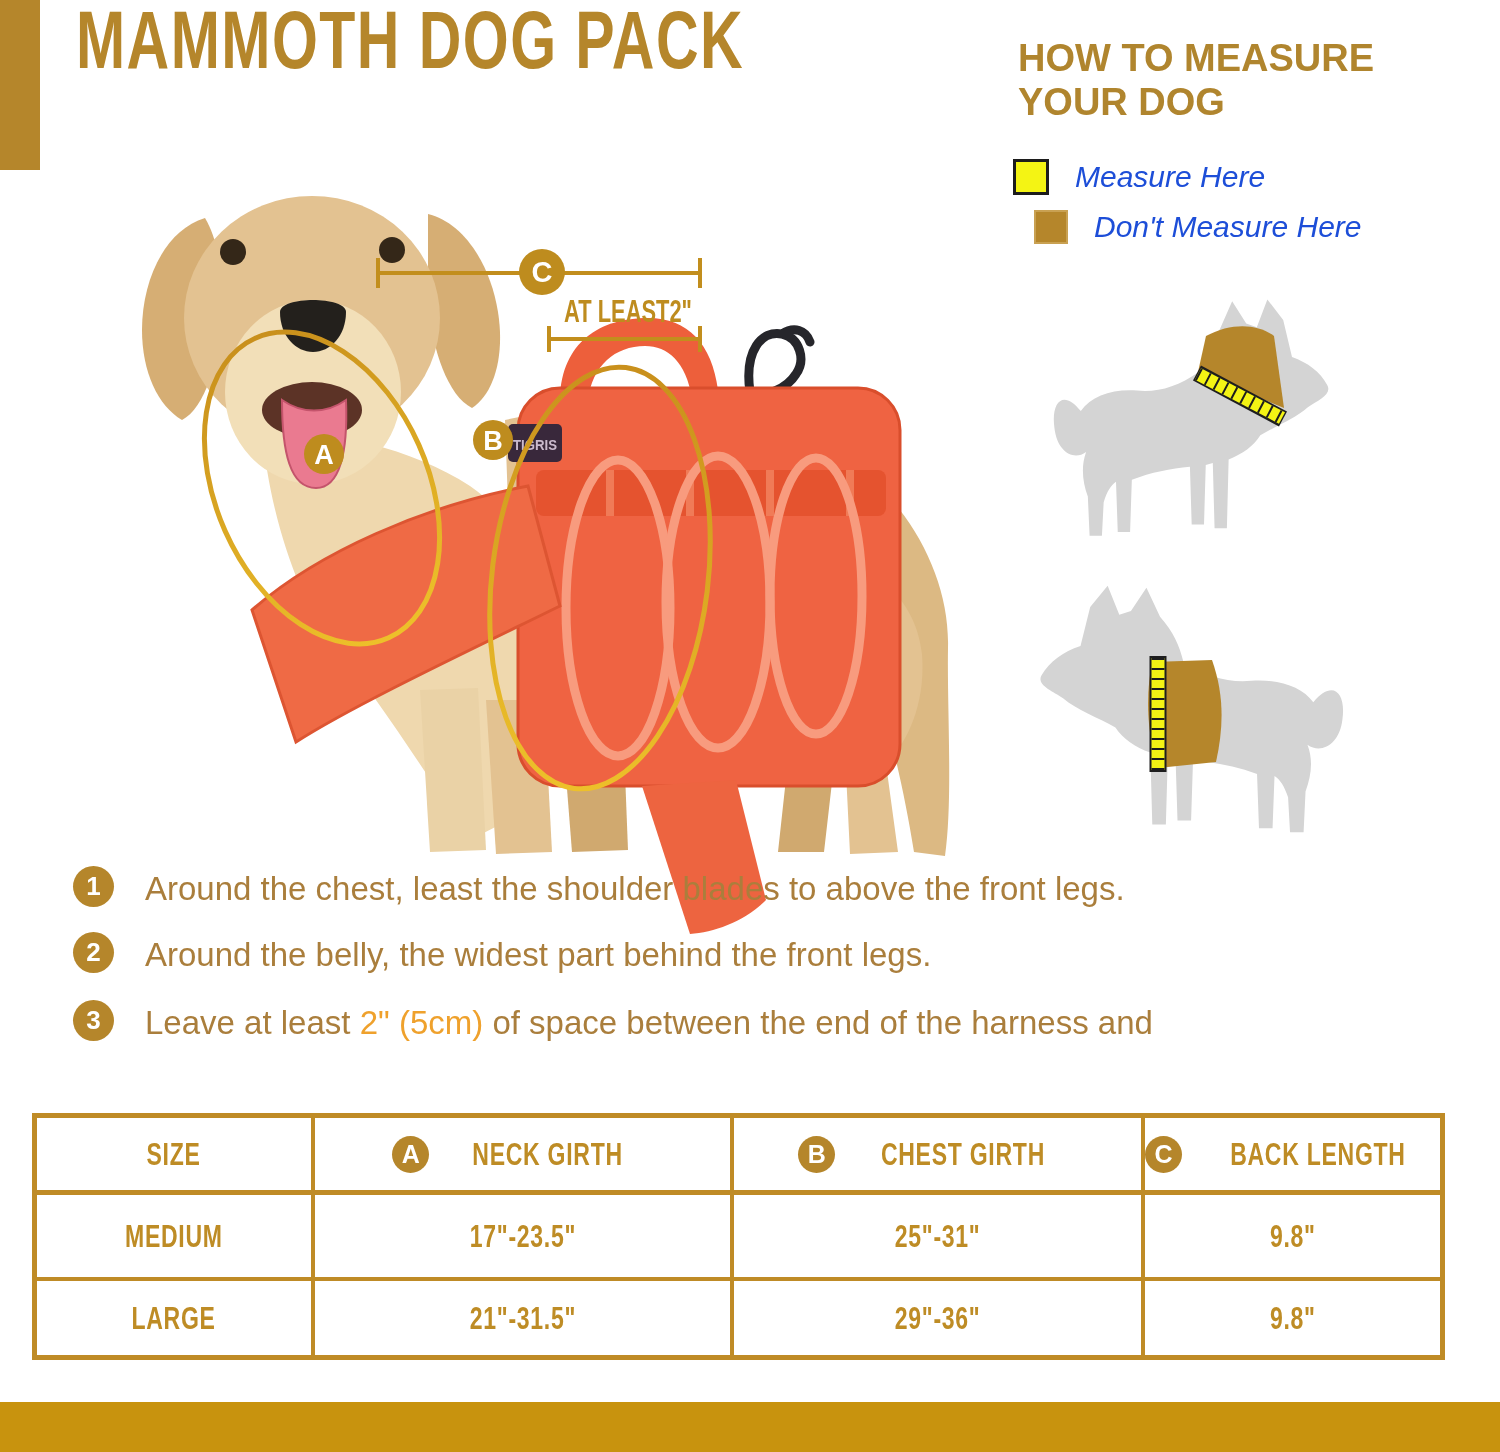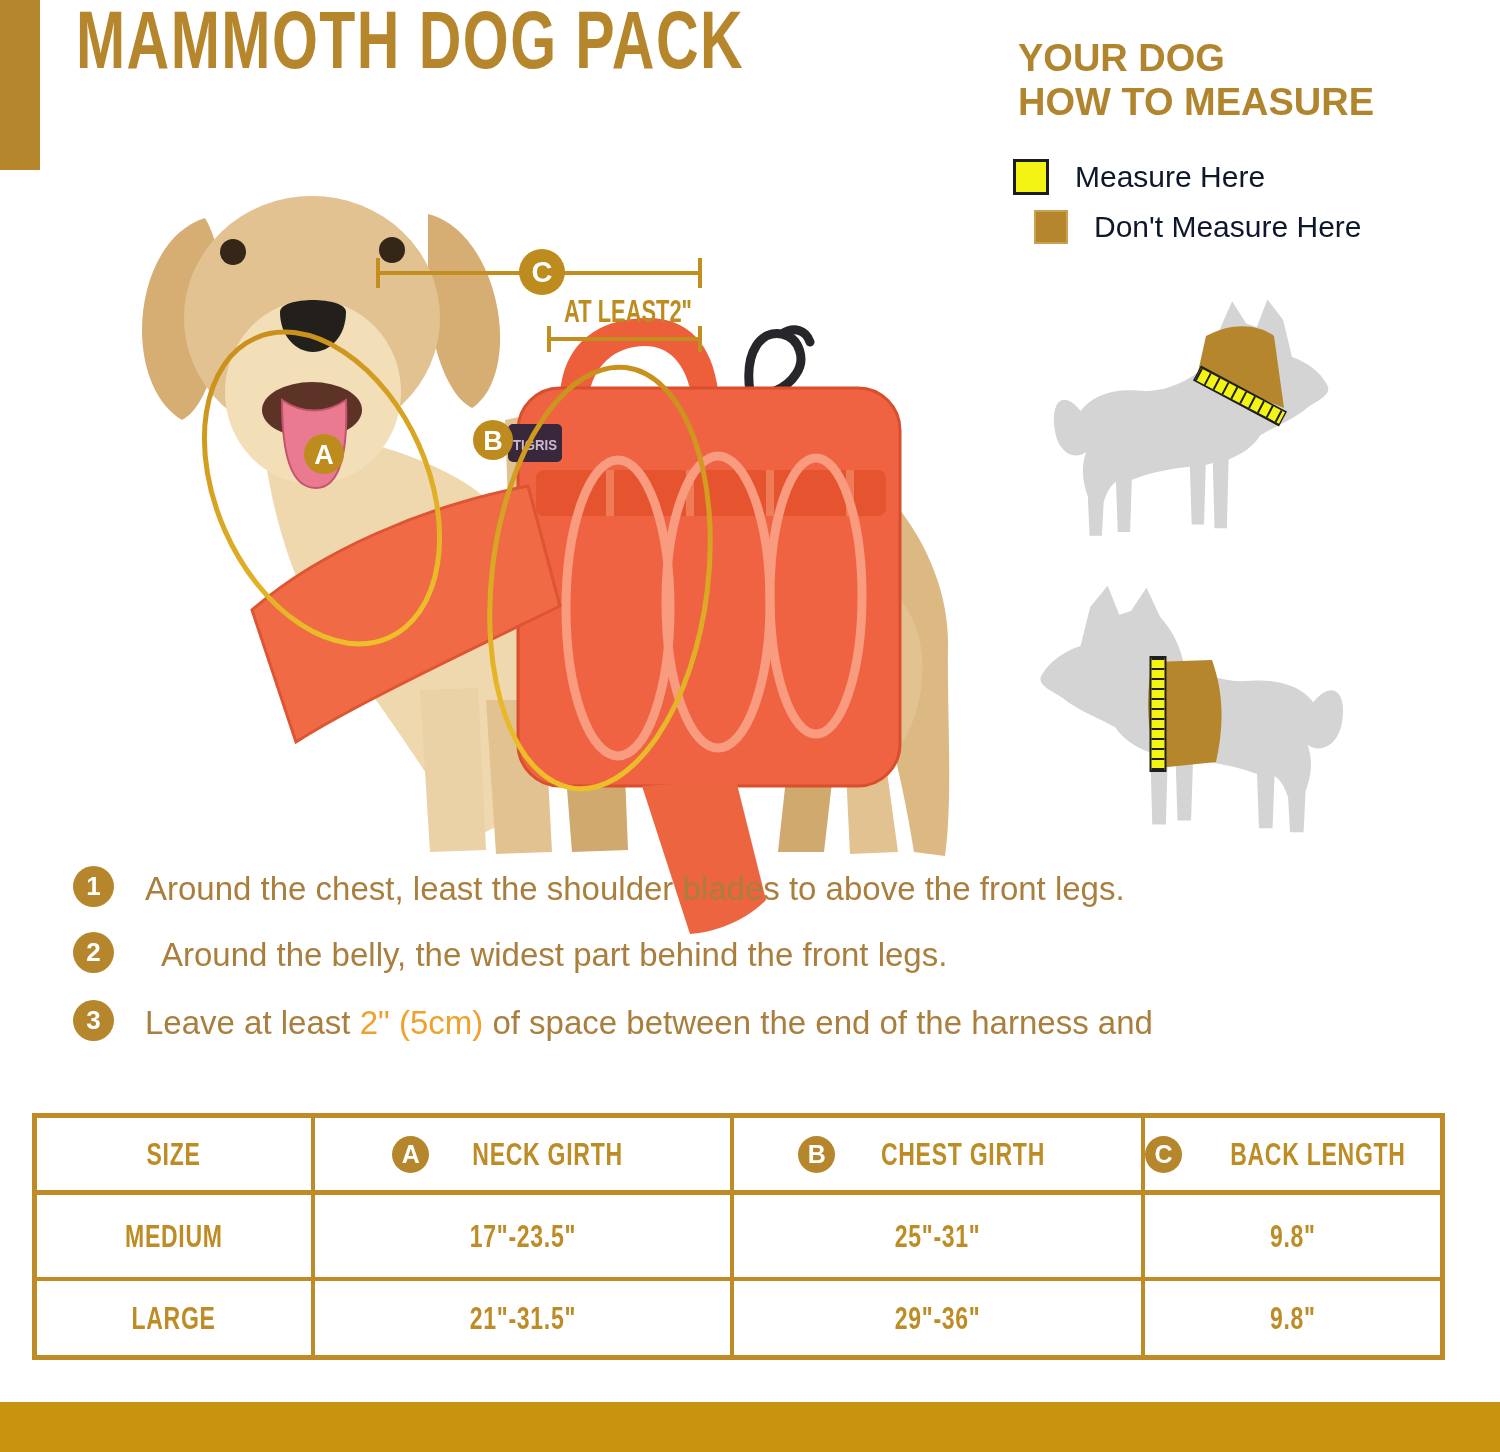--- a/index.html
+++ b/index.html
@@ -15,21 +15,21 @@
   .accent-bar{left:0;top:0;width:40px;height:170px;background:#B5862B;}
   .main-title{left:76px;top:-6px;color:#B5862B;font-weight:bold;font-size:82px;line-height:92px;letter-spacing:2px;}
   .howto-title{left:1018px;top:36px;color:#B0852E;font-weight:bold;font-size:38px;line-height:44px;}
 
   .legend-row{left:1013px;height:34px;display:flex;align-items:center;gap:26px;}
   .legend-row.r1{top:160px;}
   .legend-row.r2{top:210px;padding-left:21px;}
   .swatch{width:30px;height:30px;flex:0 0 auto;}
   .swatch.yellow{background:#F4F414;border:3px solid #1c1c1c;}
   .swatch.gold{background:#B5862B;border:2px solid #C9A152;}
-  .legend-label{color:#0f172a;font-size:30px;white-space:nowrap;}
+  .legend-label{color:#1d4ed8;font-size:30px;white-space:nowrap;font-style:italic;}
 
   
   .instr{color:#AA7E3C;font-size:33px;line-height:50px;white-space:nowrap;}
   .badge{width:41px;height:41px;border-radius:50%;background:#B5862B;color:#ffffff;
          font-weight:bold;font-size:26px;display:flex;align-items:center;justify-content:center;}
   .hl{color:#EFA12C;}
 
   
   .size-table{left:32px;top:1113px;width:1413px;}
   table{border-collapse:collapse;width:100%;}
@@ -160,38 +160,38 @@
     </g>
   </g>
 </svg>
 
 <div class="abs accent-bar"></div>
 <div class="abs main-title">
   <div><span class="cond">MAMMOTH DOG PACK</span></div>
 </div>
 
 <div class="abs howto-title">
+  <div>HOW TO MEASURE</div>
   <div>YOUR DOG</div>
-  <div>HOW TO MEASURE</div>
 </div>
 
 <div class="abs legend-row r1">
   <span class="swatch yellow"></span>
   <span class="legend-label">Measure Here</span>
 </div>
 <div class="abs legend-row r2">
   <span class="swatch gold"></span>
   <span class="legend-label">Don't Measure Here</span>
 </div>
 
 <div class="abs badge" style="left:73px;top:866px;">1</div>
 <div class="abs instr" style="left:145px;top:864px;">Around the chest, least the shoulder blades to above the front legs.</div>
 
 <div class="abs badge" style="left:73px;top:932px;">2</div>
-<div class="abs instr" style="left:145px;top:930px;margin-left:16px;">Around the belly, the widest part behind the front legs.</div>
+<div class="abs instr" style="left:145px;top:930px;">Around the belly, the widest part behind the front legs.</div>
 
 <div class="abs badge" style="left:73px;top:1000px;">3</div>
 <div class="abs instr" style="left:145px;top:998px;">
   <div><span>Leave at least </span><span class="hl">2" (5cm)</span><span> of space between the end of the harness and</span></div>
 </div>
 
 <div class="abs size-table">
   <table>
     <colgroup>
         <col style="width:20.1%">

